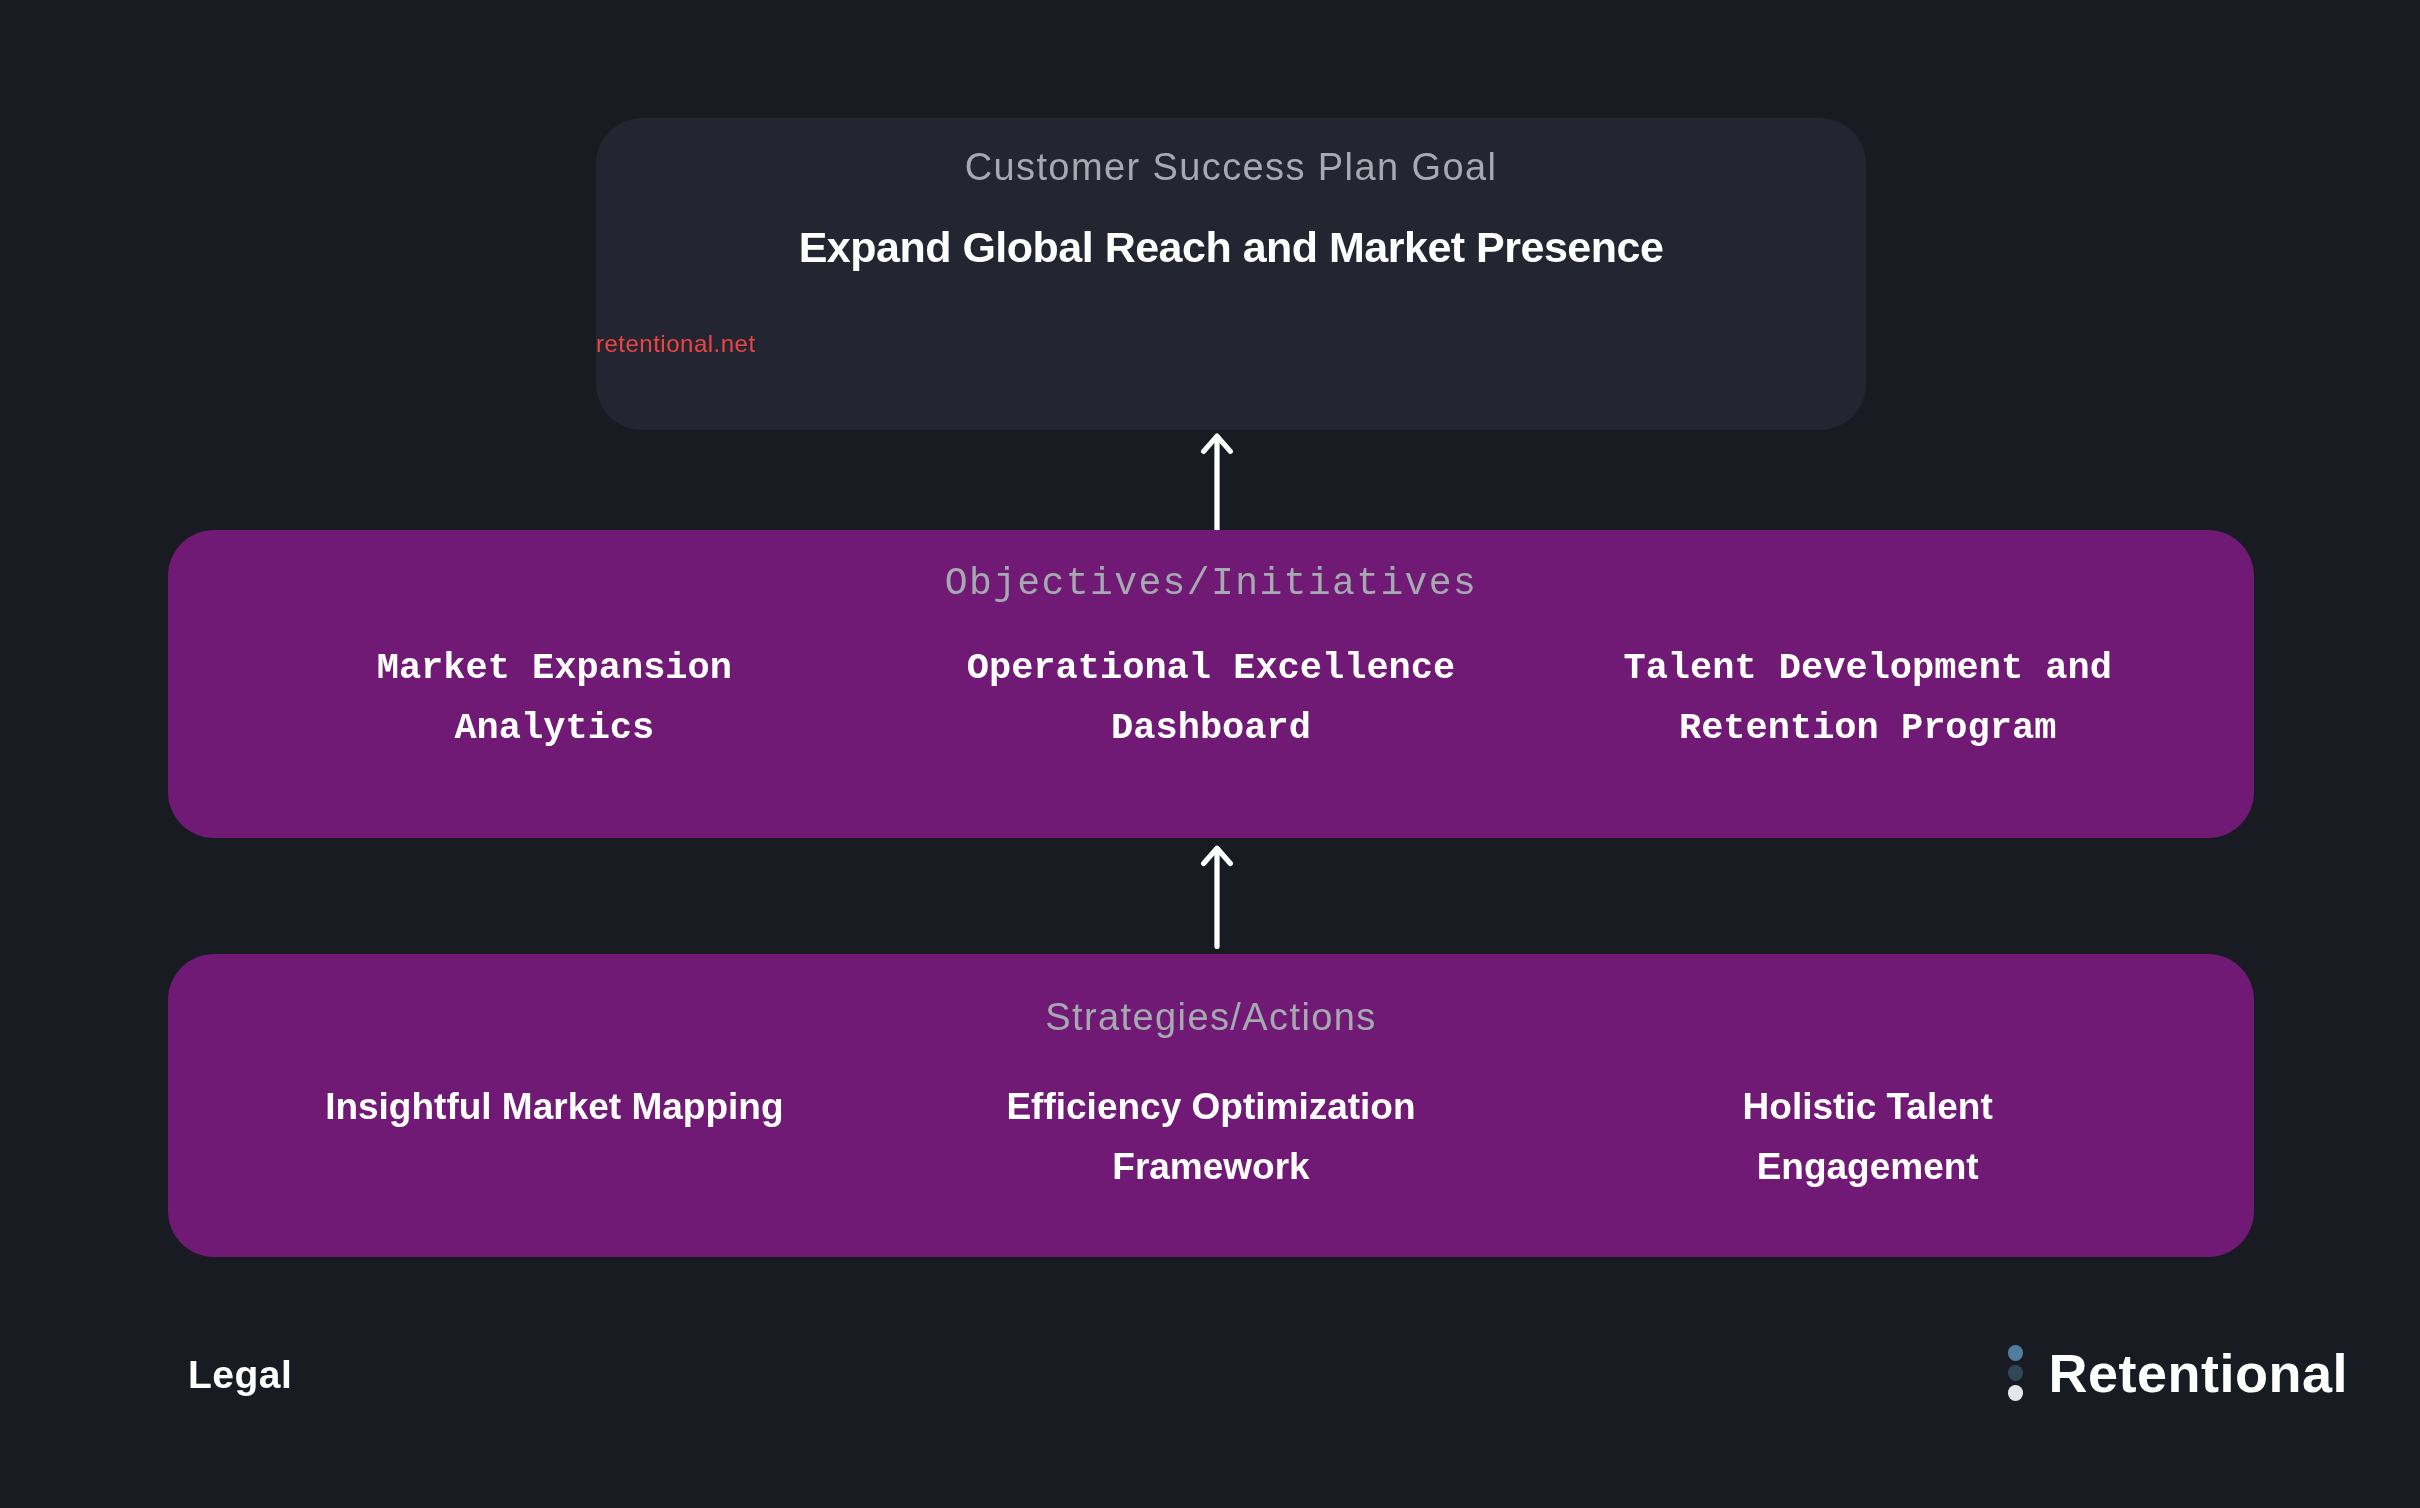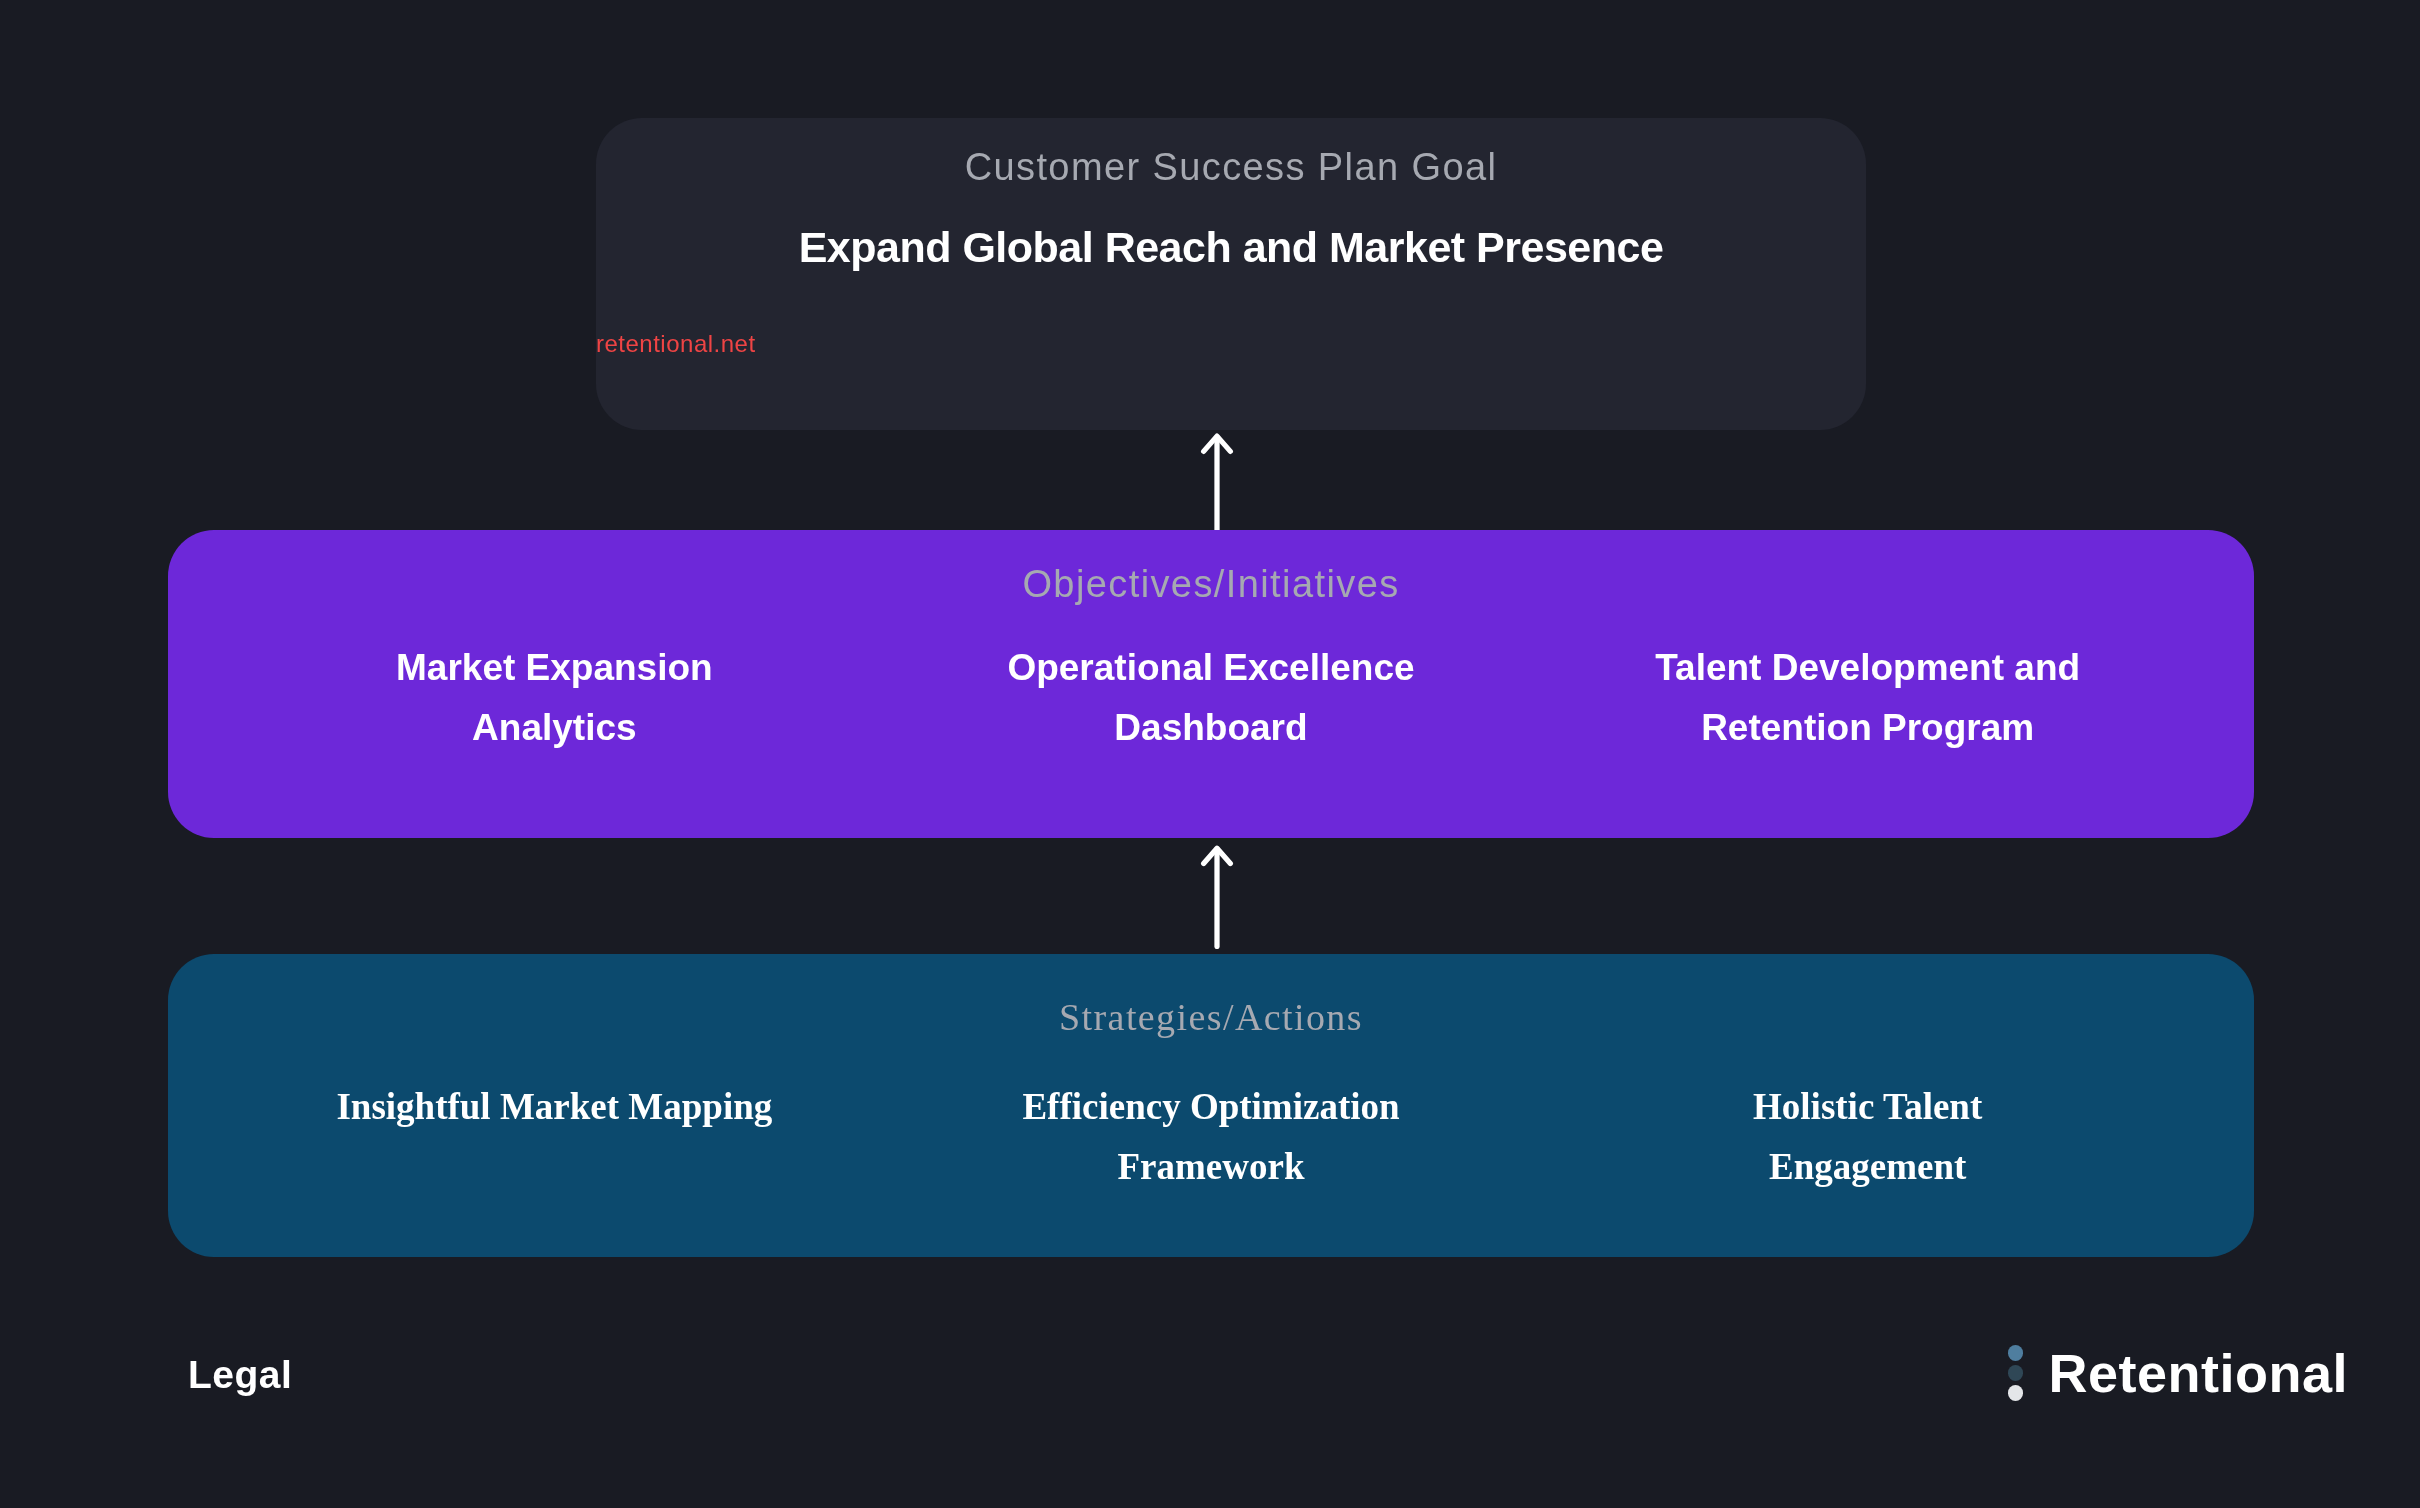--- a/index.html
+++ b/index.html
@@ -125,40 +125,40 @@
     <div class="goal-site">retentional.net</div>
   </div>
 
   <div class="arrow arrow-1">
     <svg viewBox="0 0 44 107" fill="none" xmlns="http://www.w3.org/2000/svg">
       <line x1="22" y1="105" x2="22" y2="8" stroke="#ffffff" stroke-width="5.5" stroke-linecap="round"></line>
       <polyline points="8,23 22,7 36,23" fill="none" stroke="#ffffff" stroke-width="5.5" stroke-linecap="round" stroke-linejoin="round"></polyline>
     </svg>
   </div>
 
-  <div class="card mid-card" style="background-color: #6d28d9;">
+  <div class="card mid-card" style="background-color: #701a75; font-family: Liberation Mono, monospace;">
     <div class="muted-label section-label">Objectives/Initiatives</div>
     <div class="items-row">
       <div class="item">Market Expansion
 Analytics</div>
       <div class="item">Operational Excellence
 Dashboard</div>
       <div class="item">Talent Development and
 Retention Program</div>
     </div>
   </div>
 
   <div class="arrow arrow-2">
     <svg viewBox="0 0 44 112" fill="none" xmlns="http://www.w3.org/2000/svg">
       <line x1="22" y1="110" x2="22" y2="8" stroke="#ffffff" stroke-width="5.5" stroke-linecap="round"></line>
       <polyline points="8,23 22,7 36,23" fill="none" stroke="#ffffff" stroke-width="5.5" stroke-linecap="round" stroke-linejoin="round"></polyline>
     </svg>
   </div>
 
-  <div class="card bottom-card" style="background-color: #0c4a6e; font-family: Liberation Serif, serif;">
+  <div class="card bottom-card" style="background-color: #701a75;">
     <div class="muted-label section-label">Strategies/Actions</div>
     <div class="items-row">
       <div class="item">Insightful Market Mapping</div>
       <div class="item">Efficiency Optimization
 Framework</div>
       <div class="item">Holistic Talent
 Engagement</div>
     </div>
   </div>
 

